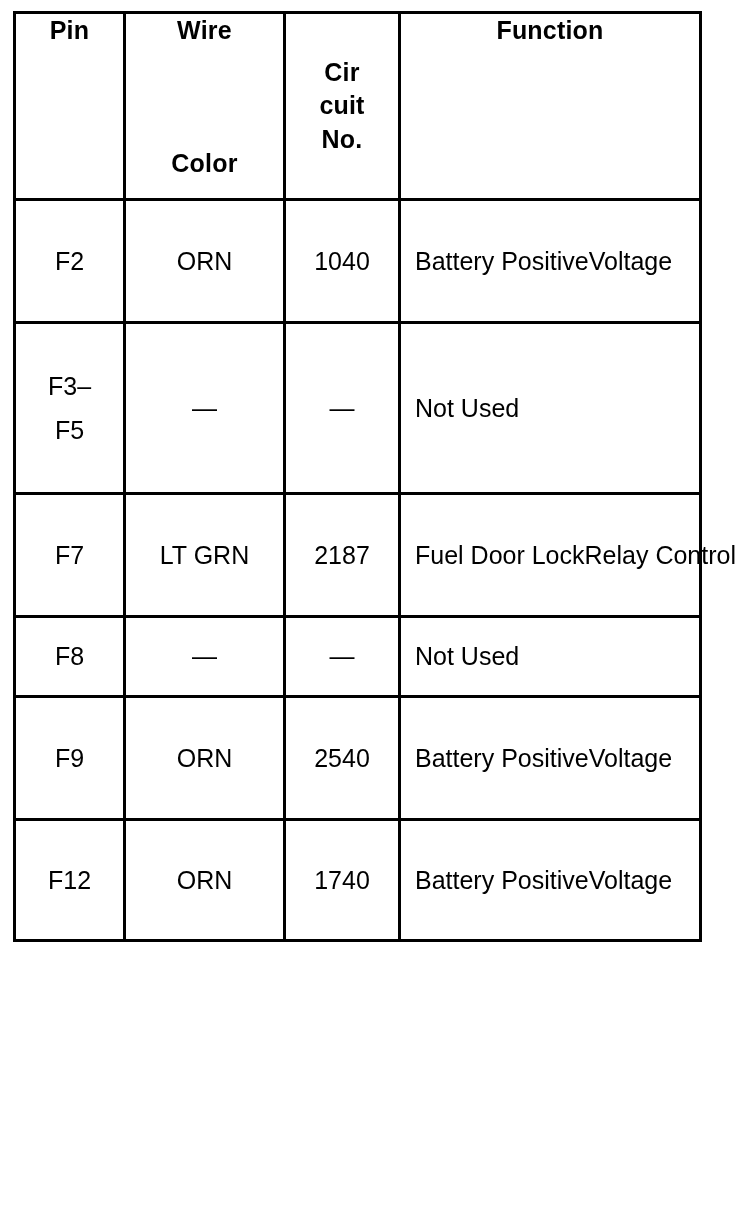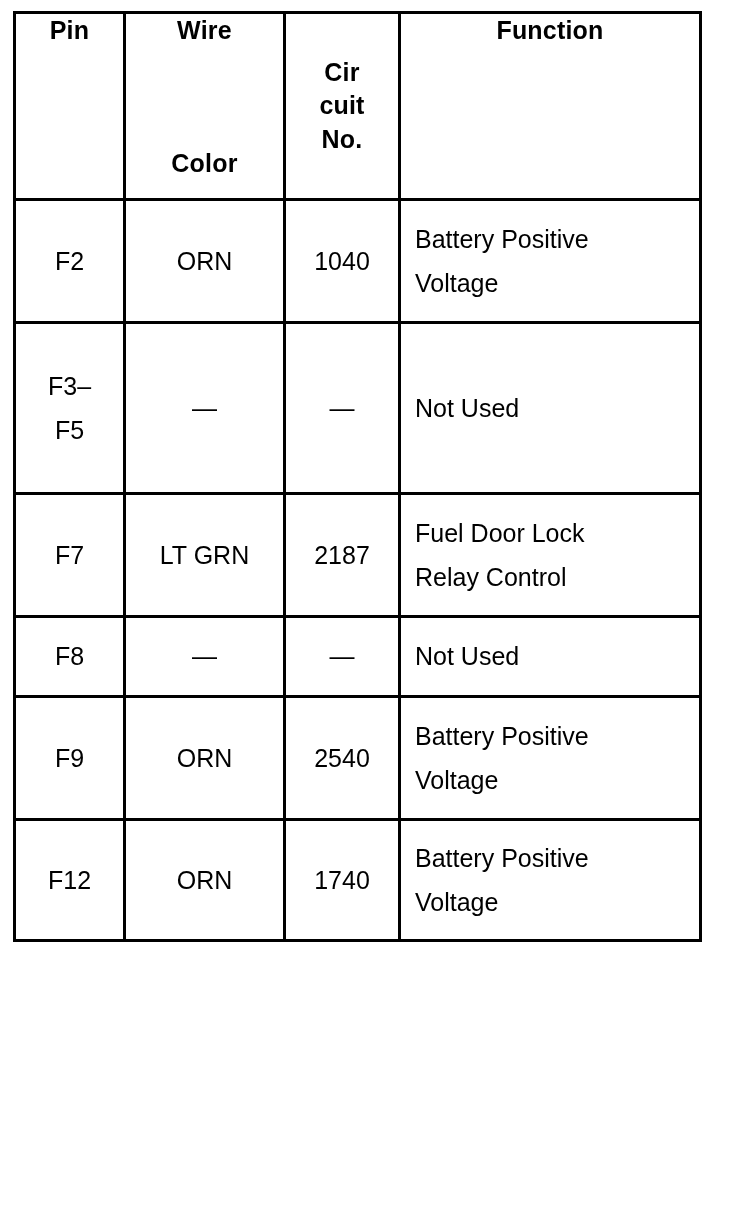--- a/index.html
+++ b/index.html
@@ -91,21 +91,21 @@
   .cell-left {
     display: flex;
     align-items: center;
     justify-content: flex-start;
     height: 100%;
     box-sizing: border-box;
     padding-left: 14px;
   }
   .cell-left .stack {
     display: flex;
-    flex-direction: column;
+    flex-direction: row;
     align-items: flex-start;
     justify-content: center;
   }
   .line { display: block; white-space: pre; }
 
   .dash-cell { font-size: 25px; }
 
   
   tr.r-h0 td { height: 120px; }   
   tr.r-h1 td { height: 168px; }   

